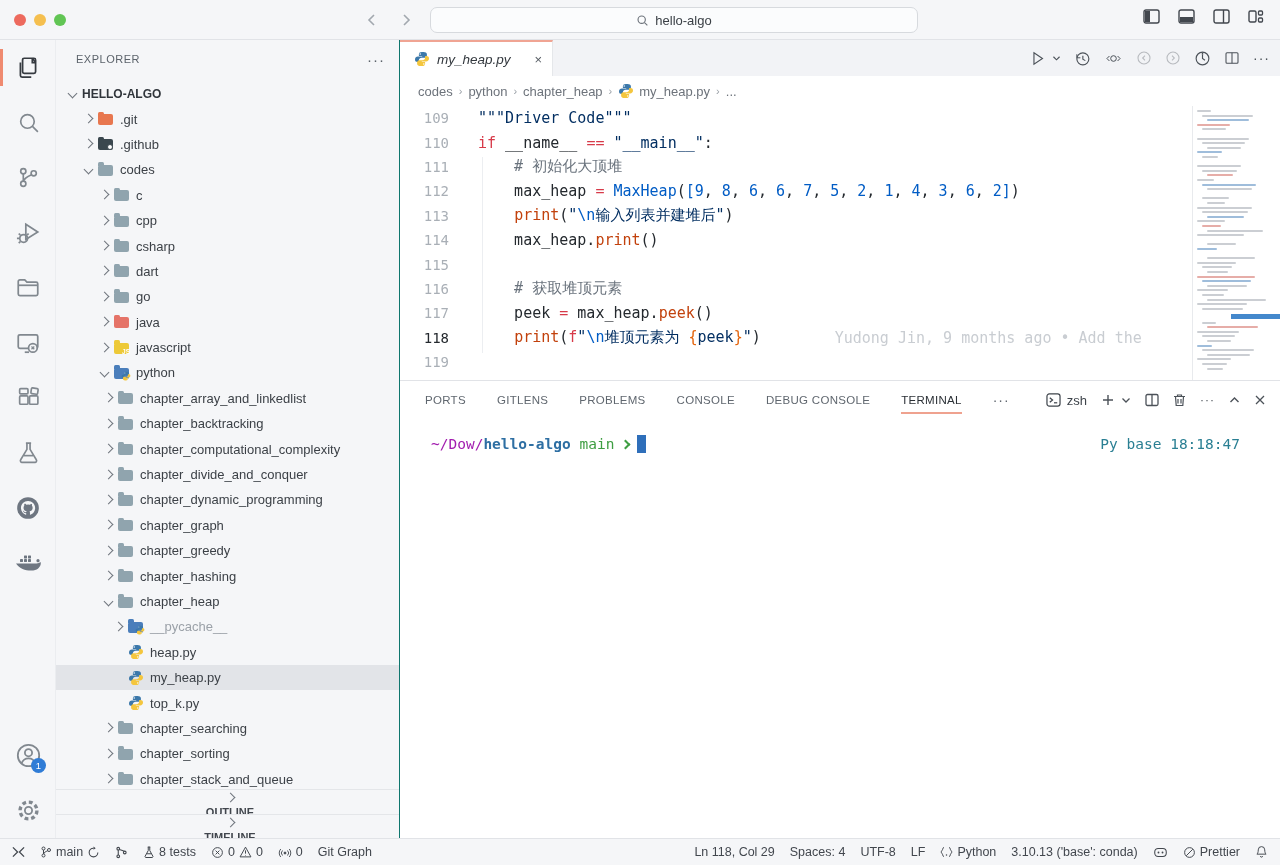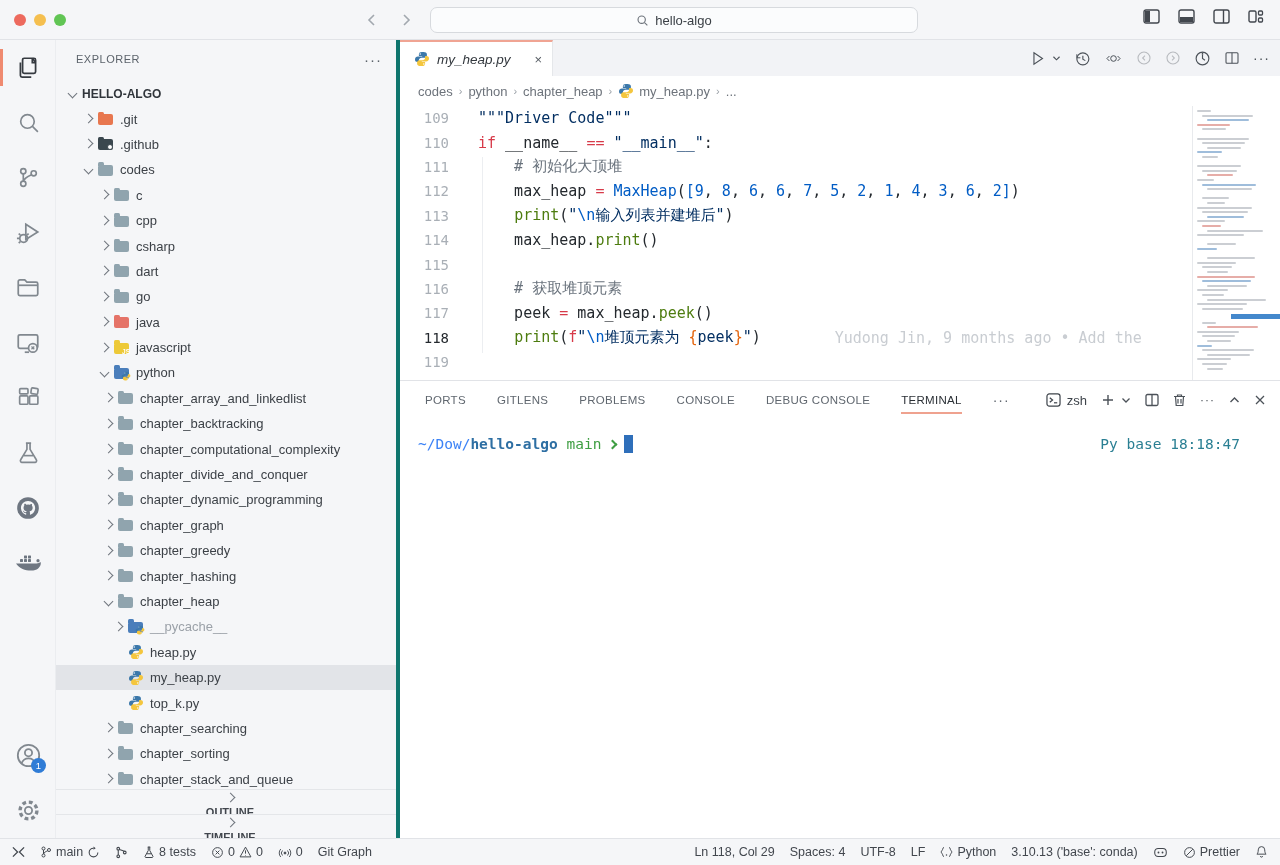--- a/index.html
+++ b/index.html
@@ -25,21 +25,21 @@
   .ab-item { width:56px; height:55px; display:flex; align-items:center; justify-content:center;
              color:#81888f; position:relative; cursor:pointer; }
   .ab-item.active { color:#363b41; }
   .ab-item.active::before { content:""; position:absolute; left:0; top:9px; bottom:9px; width:2.5px; background:#ef8a70; }
   .ab-bottom { margin-top:auto; }
   .ab-badge { position:absolute; right:10px; bottom:10px; min-width:15px; height:15px; border-radius:8px;
               background:#2f7cd6; color:#fff; font-size:9.5px; display:flex; align-items:center; justify-content:center; }
 
   
   .sidebar { position:absolute; left:56px; top:40px; width:344px; height:798px; background:#f5f6f8;
-             border-right:4px solid #0f766e; overflow:hidden; }
+             border-right:1px solid #0f766e; overflow:hidden; }
   .sb-header { height:38px; display:flex; align-items:center; padding:0 14px 0 20px;
                font-size:11px; letter-spacing:.5px; color:#5c636b; }
   .sb-header .more { margin-left:auto; color:#5c636b; font-size:15px; letter-spacing:1px; }
   .tree { position:absolute; left:0; top:41px; width:344px; }
   .trow { height:25.4px; display:flex; align-items:center; font-size:13px; color:#3c4147; cursor:pointer; position:relative; }
   .trow.selected { background:#e2e4e8; }
   .trow.root { font-weight:bold; font-size:12px; color:#30353b; }
   .trow.grayed .tlabel { color:#9ba1a8; }
   .tlabel { margin-left:6px; white-space:nowrap; }
   .tw { width:16px; height:16px; flex:0 0 16px; position:relative; }
@@ -69,42 +69,42 @@
   .crumbs .sep { color:#9aa0a7; font-size:11px; }
   .crumbs .ci { display:flex; align-items:center; gap:5px; }
 
   .code { position:absolute; left:16px; top:66px; width:880px; height:274px; background:#fff; overflow:hidden;
           font-family:"DejaVu Sans Mono", monospace; font-size:15px; }
   .cline { height:24.4px; display:flex; align-items:center; white-space:pre; }
   .gut { width:62px; flex:0 0 62px; text-align:right; padding-right:29px; color:#a9afb6; font-size:14px; }
   .cline.cur .gut { color:#24292e; }
   .ctext { white-space:pre; }
   .tk-p { color:#24292e; } .tk-k { color:#d73a49; } .tk-s { color:#032f62; }
-  .tk-n { color:#005cc5; } .tk-f { color:#4d7c0f; } .tk-c { color:#6a737d; }
+  .tk-n { color:#005cc5; } .tk-f { color:#c2410c; } .tk-c { color:#6a737d; }
   .tk-e { color:#005cc5; } .tk-o { color:#e36209; }
   .blame { color:#c9cdd2; padding-left:74px; font-size:15px; }
   .indent-guide { position:absolute; left:66px; top:51px; width:1px; height:196px; background:#eceef1; }
 
   .minimap { position:absolute; right:0; top:66px; width:88px; height:274px; background:#fff; border-left:1px solid #e8eaed; }
   .mm-row { position:absolute; height:2px; border-radius:1px; }
   .mm-marker { position:absolute; left:38px; right:0; top:208px; height:5px; background:#4488cc; }
 
   
   .panel { position:absolute; left:0; top:340px; width:880px; height:458px; background:#fff; border-top:1px solid #e1e3e7; }
   .ptabs { height:38px; display:flex; align-items:center; padding-left:25px; gap:31px; }
   .ptab { font-size:11.5px; letter-spacing:.3px; color:#60676f; position:relative; height:38px; display:flex; align-items:center; cursor:pointer; }
   .ptab.active { color:#2b3036; }
   .ptab.active::after { content:""; position:absolute; left:0; right:0; bottom:5px; height:2px; background:#efa28f; }
   .ptab-more { color:#60676f; font-size:14px; letter-spacing:1px; }
   .pactions { position:absolute; right:14px; top:0; height:38px; display:flex; align-items:center; gap:14px; color:#4c5259; font-size:12px; }
   .chip { display:flex; align-items:center; gap:6px; color:#3e444b; font-size:13px; }
   .term { position:absolute; left:0; top:38px; right:0; bottom:0; background:#fff;
           font-family:"DejaVu Sans Mono", monospace; font-size:14.5px; padding:16px 40px 0 18px; }
   .tline { display:flex; align-items:center; }
-  .t-path { color:#3b82f6; } .t-pathb { color:#2e6fa3; font-weight:bold; } .t-green { color:#3f9e43; }
+  .t-path { color:#a21caf;margin-left:13px; } .t-pathb { color:#2e6fa3; font-weight:bold; } .t-green { color:#3f9e43; }
   .t-right { margin-left:auto; color:#2a7f93; }
   .cursor { display:inline-block; width:9px; height:18px; background:#2f6fba; margin-left:2px; vertical-align:middle; }
   .pchev { display:inline-block; width:7px; height:7px; border-right:2px solid #3f9e43; border-top:2px solid #3f9e43;
            transform:rotate(45deg); margin:0 6px 0 8px; }
 
   
   .statusbar { position:absolute; left:0; top:838px; width:1280px; height:27px; background:#f5f6f8;
                border-top:1px solid #e1e3e7; display:flex; align-items:center; font-size:12.5px; color:#42474e;
                padding:0 12px; }
   .sb-item { display:flex; align-items:center; gap:4px; margin-right:15px; cursor:pointer; white-space:nowrap; }

